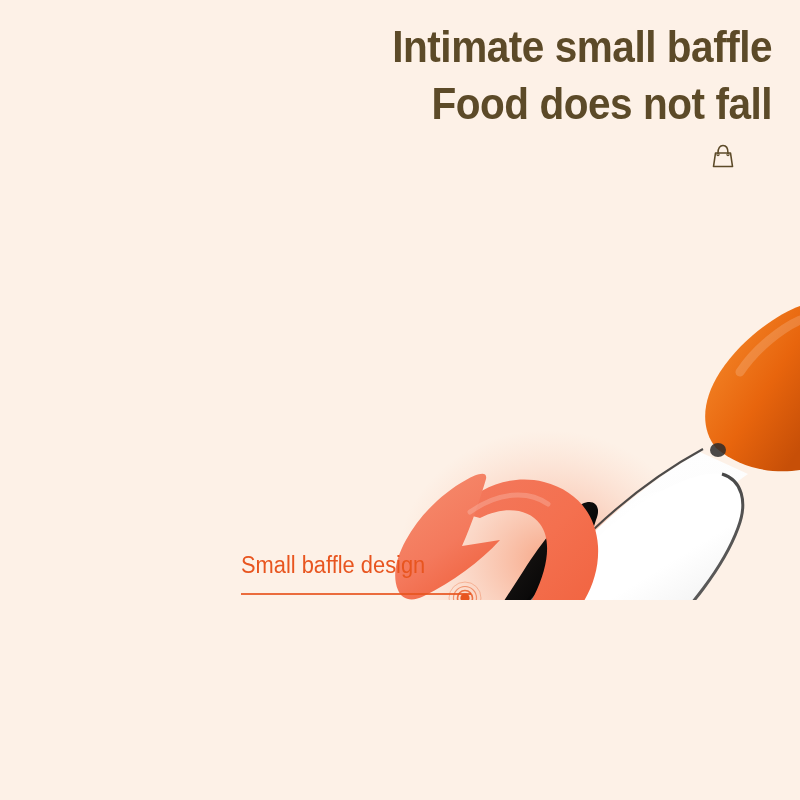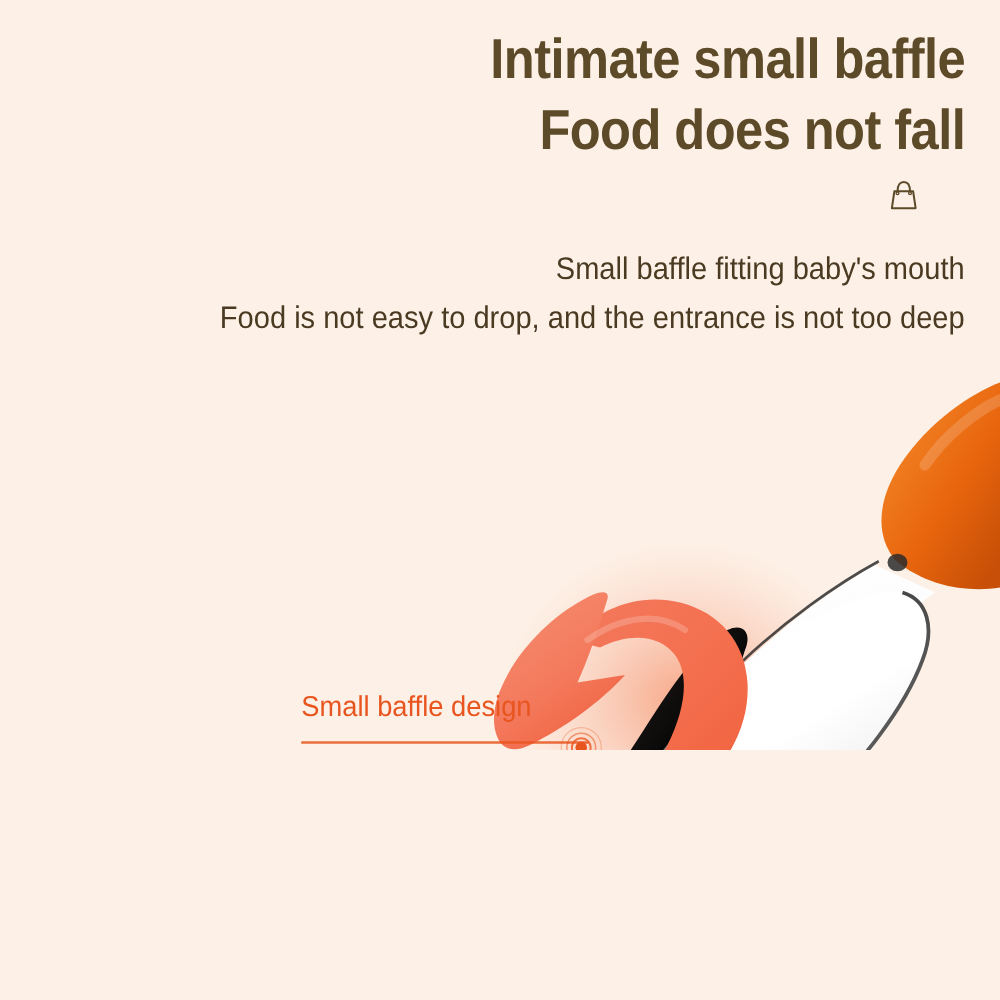--- a/index.html
+++ b/index.html
@@ -347,24 +347,20 @@
     <div class="icon-row">
       <svg class="handbag-icon" viewBox="0 0 26 28">
         <path d="M 8 11 C 8 6, 10 3.5, 13 3.5 C 16 3.5, 18 6, 18 11" fill="none" stroke="#5c4a28" stroke-width="1.6" stroke-linecap="round"></path>
         <path d="M 5.5 11 L 20.5 11 L 22.5 24.5 L 3.5 24.5 Z" fill="none" stroke="#5c4a28" stroke-width="1.6" stroke-linejoin="round"></path>
         <circle cx="8" cy="12.6" r="1.1" fill="none" stroke="#5c4a28" stroke-width="1.1"></circle>
         <circle cx="18" cy="12.6" r="1.1" fill="none" stroke="#5c4a28" stroke-width="1.1"></circle>
       </svg>
     </div>
   </div>
 
-  <div class="subline-block">
-    <div class="subline">Small baffle fitting baby's mouth</div>
-    <div class="subline">Food is not easy to drop, and the entrance is not too deep</div>
-  </div>
 
   <div class="annotation">
     <div class="annotation-label">Small baffle design</div>
     <div class="annotation-rule"></div>
   </div>
 
   <svg class="annotation-dot" viewBox="0 0 34 34">
     <circle cx="17" cy="17" r="16" fill="none" stroke="#e8551f" stroke-width="1" opacity="0.3"></circle>
     <circle cx="17" cy="17" r="11.5" fill="none" stroke="#e8551f" stroke-width="1.2" opacity="0.55"></circle>
     <circle cx="17" cy="17" r="7.5" fill="none" stroke="#e8551f" stroke-width="1.6" opacity="0.8"></circle>

